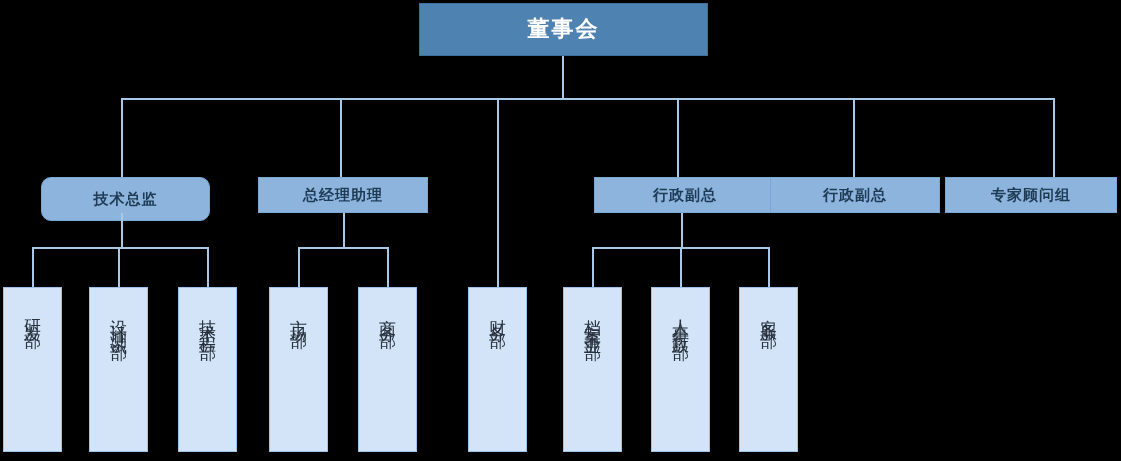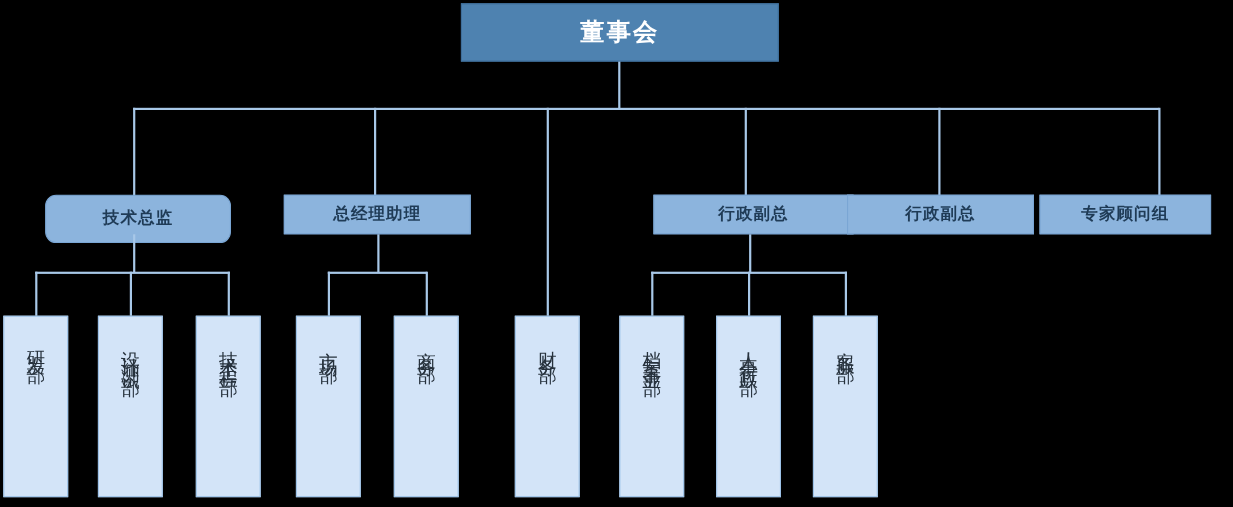--- a/index.html
+++ b/index.html
@@ -90,21 +90,21 @@
   </div>
   <div class="node lvl2" style="left:258px;top:177px;width:170px;height:36px;">
     <span class="lbl">总经理助理</span>
   </div>
   <div class="node lvl2" style="left:594px;top:177px;width:182px;height:36px;">
     <span class="lbl">行政副总</span>
   </div>
   <div class="node lvl2" style="left:770px;top:177px;width:170px;height:36px;">
     <span class="lbl">行政副总</span>
   </div>
-  <div class="node lvl2" style="left:945px;top:177px;width:156px;height:36px;">
+  <div class="node lvl2" style="left:945px;top:177px;width:172px;height:36px;">
     <span class="lbl">专家顾问组</span>
   </div>
 
   <div class="conn v" style="left:121px;top:213px;height:35px;"></div>
   <div class="conn h" style="left:32px;top:247px;width:177px;"></div>
   <div class="conn v" style="left:32px;top:247px;height:40px;"></div>
   <div class="conn v" style="left:118px;top:247px;height:40px;"></div>
   <div class="conn v" style="left:207px;top:247px;height:40px;"></div>
 
   <div class="conn v" style="left:343px;top:213px;height:35px;"></div>

